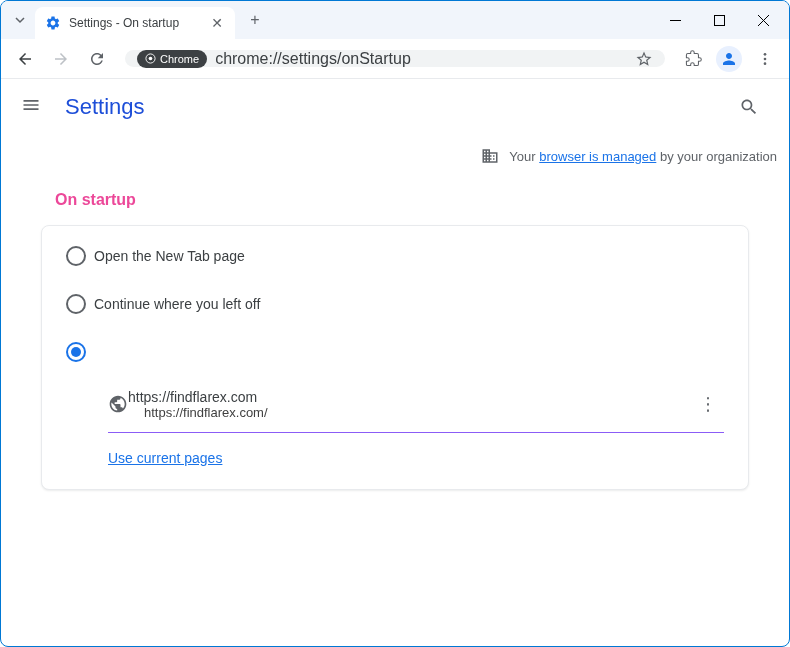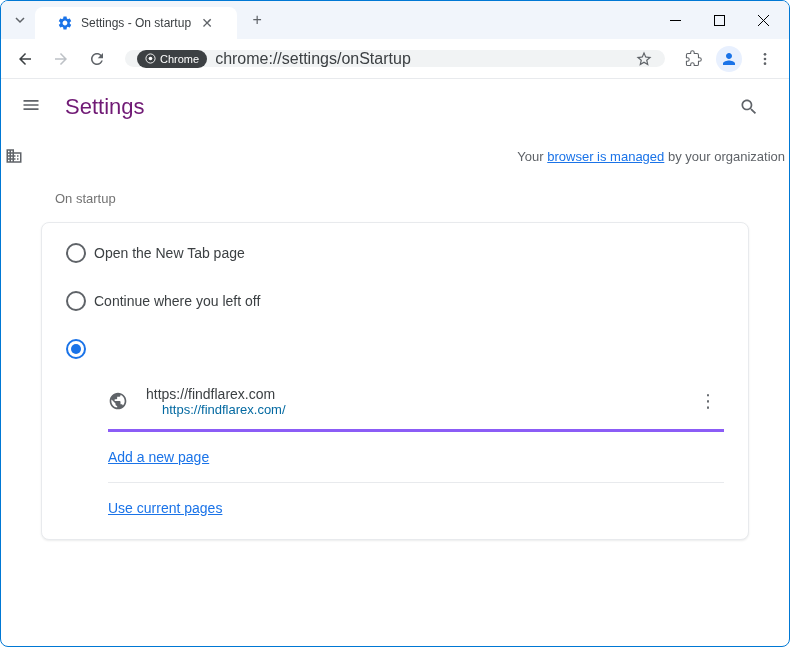--- a/index.html
+++ b/index.html
@@ -6,21 +6,21 @@
 body { width: 790px; height: 647px; background: #fff; border: 1px solid #0078d4; border-radius: 8px; overflow: hidden; position: relative; }
 
 
 .watermark { position: absolute; top: 50%; left: 50%; transform: translate(-50%, -50%); pointer-events: none; z-index: 0; opacity: 0.08; }
 .watermark-text { font-size: 180px; font-weight: bold; font-style: italic; color: #d0d0d0; letter-spacing: -10px; }
 .watermark-sub { position: absolute; bottom: -40px; right: -80px; font-size: 70px; font-style: italic; color: #ff6b4a; }
 
 
 .titlebar { height: 38px; background: #f1f5fb; display: flex; align-items: center; padding: 0 4px; }
 .tab-dropdown { width: 30px; height: 30px; display: flex; align-items: center; justify-content: center; cursor: pointer; border-radius: 6px; }
-.tab { background: #fff; height: 32px; border-radius: 8px 8px 0 0; display: flex; align-items: center; padding: 0 22px; margin-top: 6px; min-width: 200px; gap: 8px; }
+.tab { background: #fff; height: 32px; border-radius: 8px 8px 0 0; display: flex; align-items: center; padding: 0 10px; margin-top: 6px; min-width: 200px; gap: 8px; }
 .tab-icon { width: 16px; height: 16px; display: flex; align-items: center; justify-content: center; color: #1a73e8; }
 .tab-title { font-size: 12px; color: #3c4043; flex: 1; }
 .tab-close { width: 16px; height: 16px; display: flex; align-items: center; justify-content: center; cursor: pointer; border-radius: 50%; font-size: 14px; color: #5f6368; }
 .new-tab { width: 28px; height: 28px; display: flex; align-items: center; justify-content: center; cursor: pointer; border-radius: 50%; margin-left: 6px; font-size: 16px; color: #5f6368; }
 .titlebar-spacer { flex: 1; }
 .win-btn { width: 44px; height: 32px; display: flex; align-items: center; justify-content: center; cursor: pointer; font-size: 12px; }
 
 
 .toolbar { height: 40px; background: #fff; display: flex; align-items: center; padding: 0 8px; gap: 4px; border-bottom: 1px solid #e8eaed; }
 .nav-btn { width: 32px; height: 32px; display: flex; align-items: center; justify-content: center; cursor: pointer; border-radius: 50%; color: #5f6368; }
@@ -28,44 +28,44 @@
 .omnibox { flex: 1; height: 17px; background: #f1f3f4; border-radius: 15px; display: flex; align-items: center; padding: 0 12px; gap: 8px; margin: 0 8px; }
 .omnibox-chip { background: #3c4043; color: #fff; font-size: 11px; padding: 3px 8px; border-radius: 10px; display: flex; align-items: center; gap: 4px; }
 .omnibox-url { font-size: 16px; color: #3c4043; flex: 1; }
 .omnibox-star { color: #5f6368; cursor: pointer; }
 .toolbar-icon { width: 32px; height: 32px; display: flex; align-items: center; justify-content: center; cursor: pointer; border-radius: 50%; color: #5f6368; }
 .profile-icon { width: 26px; height: 26px; border-radius: 50%; background: #e8f0fe; display: flex; align-items: center; justify-content: center; color: #1a73e8; }
 
 
 .settings-header { height: 56px; display: flex; align-items: center; padding: 0 20px; gap: 20px; position: relative; z-index: 1; }
 .menu-btn { width: 24px; height: 24px; cursor: pointer; color: #5f6368; }
-.settings-title { font-size: 22px; color: #701a75; font-weight: 400; }
+.settings-title { font-size: 22px; color: #1d4ed8; font-weight: 400; }
 .settings-spacer { flex: 1; }
 .search-btn { width: 40px; height: 40px; display: flex; align-items: center; justify-content: center; cursor: pointer; color: #5f6368; }
 
 
-.managed-banner { display: flex; align-items: center; justify-content: space-between; gap: 10px; padding: 12px 4px; font-size: 13px; color: #5f6368; position: relative; z-index: 1; }
+.managed-banner { display: flex; align-items: center; justify-content: flex-end; gap: 10px; padding: 12px 12px; font-size: 13px; color: #5f6368; position: relative; z-index: 1; }
 .managed-banner a { color: #1a73e8; text-decoration: underline; }
 
 
 .content { padding: 0 40px; position: relative; z-index: 1; }
-.section-title { font-size: 13px; color: #737373; margin: 14px 0 16px 14px; font-weight: 400; }
+.section-title { font-size: 16px; color: #ec4899; margin: 14px 0 16px 14px; font-weight: 700; }
 .card { background: #fff; border: 1px solid #e8eaed; border-radius: 8px; box-shadow: 0 1px 2px rgba(60,64,67,0.1); padding: 6px 0; }
 .radio-row { display: flex; align-items: center; padding: 14px 24px; gap: 8px; cursor: pointer; }
 .radio { width: 20px; height: 20px; border: 2px solid #5f6368; border-radius: 50%; display: flex; align-items: center; justify-content: center; flex-shrink: 0; }
 .radio.selected { border-color: #1a73e8; }
 .radio.selected::after { content: ''; width: 10px; height: 10px; background: #1a73e8; border-radius: 50%; }
 .radio-label { font-size: 14px; color: #3c4043; }
 
 .subsection { padding: 0 24px 0 66px; }
-.page-row { display: flex; align-items: center; padding: 12px 0; gap: 18px; border-bottom: 3px solid #8b5cf6; }
+.page-row { display: flex; align-items: center; padding: 12px 0; border-bottom: 1px solid #8b5cf6; }
 .globe-icon { width: 20px; height: 20px; color: #5f6368; flex-shrink: 0; }
 .page-info { flex: 1; }
 .page-title { font-size: 14px; color: #3c4043; }
-.page-url { font-size: 13px; color: #0369a1; padding-left: 16px; }
+.page-url { font-size: 13px; color: #404040; padding-left: 16px; }
 .more-btn { width: 32px; height: 32px; display: flex; align-items: center; justify-content: center; cursor: pointer; color: #5f6368; font-size: 18px; }
 .link-row { padding: 16px 0; border-bottom: 1px solid #e8eaed; }
 .link-row:last-child { border-bottom: none; }
 .link-row a { color: #1a73e8; font-size: 14px; text-decoration: underline; cursor: pointer; }
 
 svg { display: block; }
 </style>
 </head>
 <body>
 
@@ -207,20 +207,17 @@
               <path d="M12 2C6.48 2 2 6.48 2 12s4.48 10 10 10 10-4.48 10-10S17.52 2 12 2zm-1 17.93c-3.95-.49-7-3.85-7-7.93 0-.62.08-1.21.21-1.79L9 15v1c0 1.1.9 2 2 2v1.93zm6.9-2.54c-.26-.81-1-1.39-1.9-1.39h-1v-3c0-.55-.45-1-1-1H8v-2h2c.55 0 1-.45 1-1V7h2c1.1 0 2-.9 2-2v-.41c2.93 1.19 5 4.06 5 7.41 0 2.08-.8 3.97-2.1 5.39z"></path>
             </svg>
         </span>
         <div class="page-info">
           <div class="page-title">https://findflarex.com</div>
           <div class="page-url">https://findflarex.com/</div>
         </div>
         <div class="more-btn">⋮</div>
       </div>
       <div class="link-row">
-        <a>Add a new page</a>
-      </div>
-      <div class="link-row">
         <a>Use current pages</a>
       </div>
     </div>
   </div>
 </div>
 
 </body></html>

